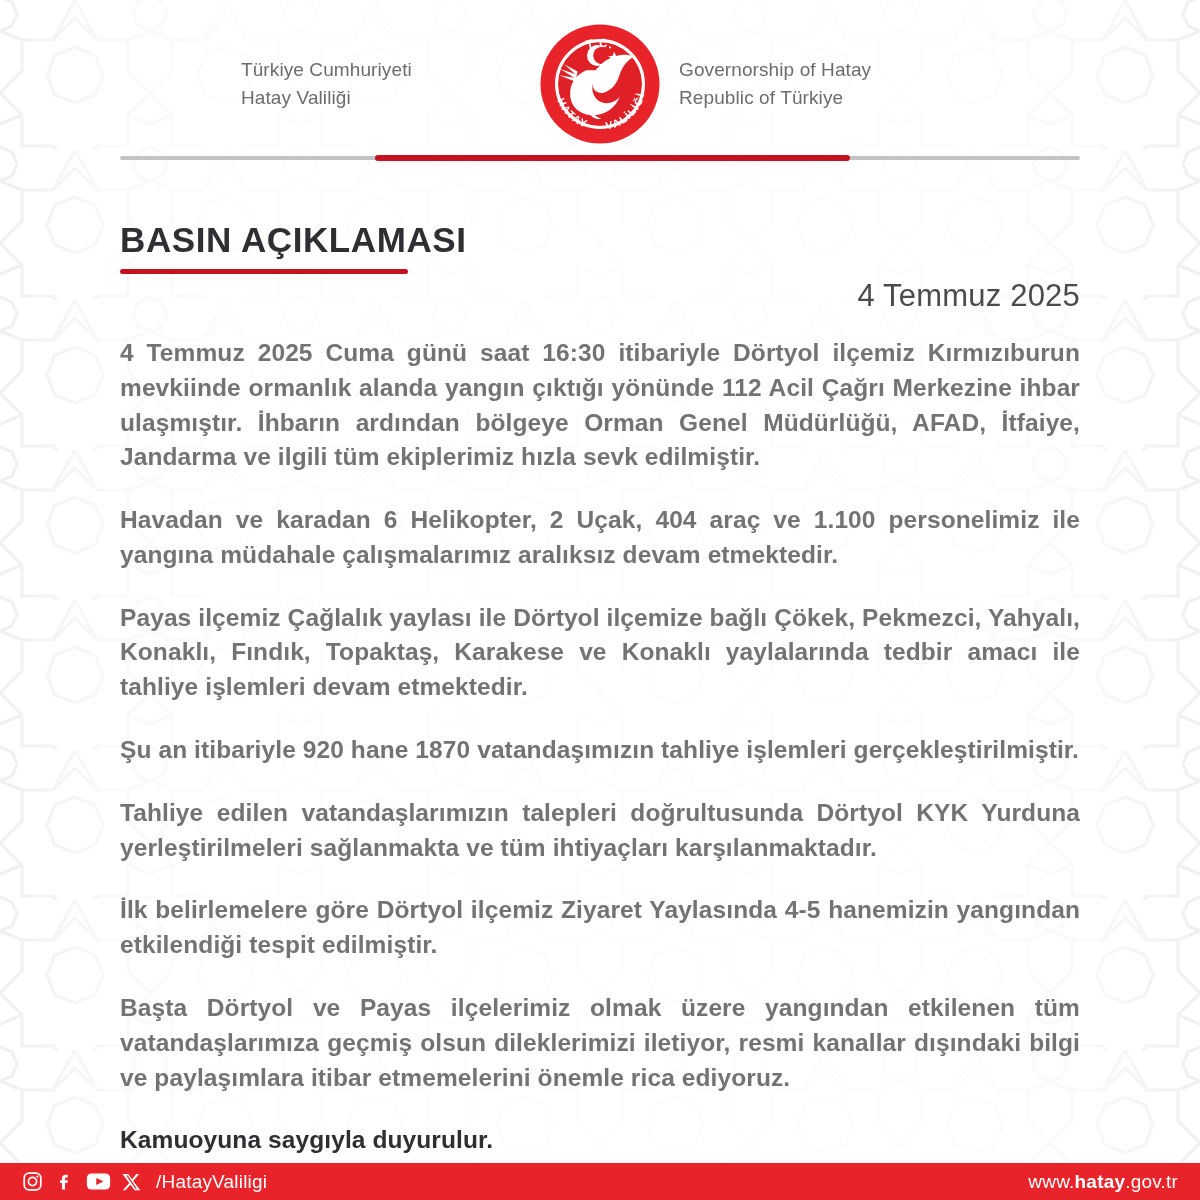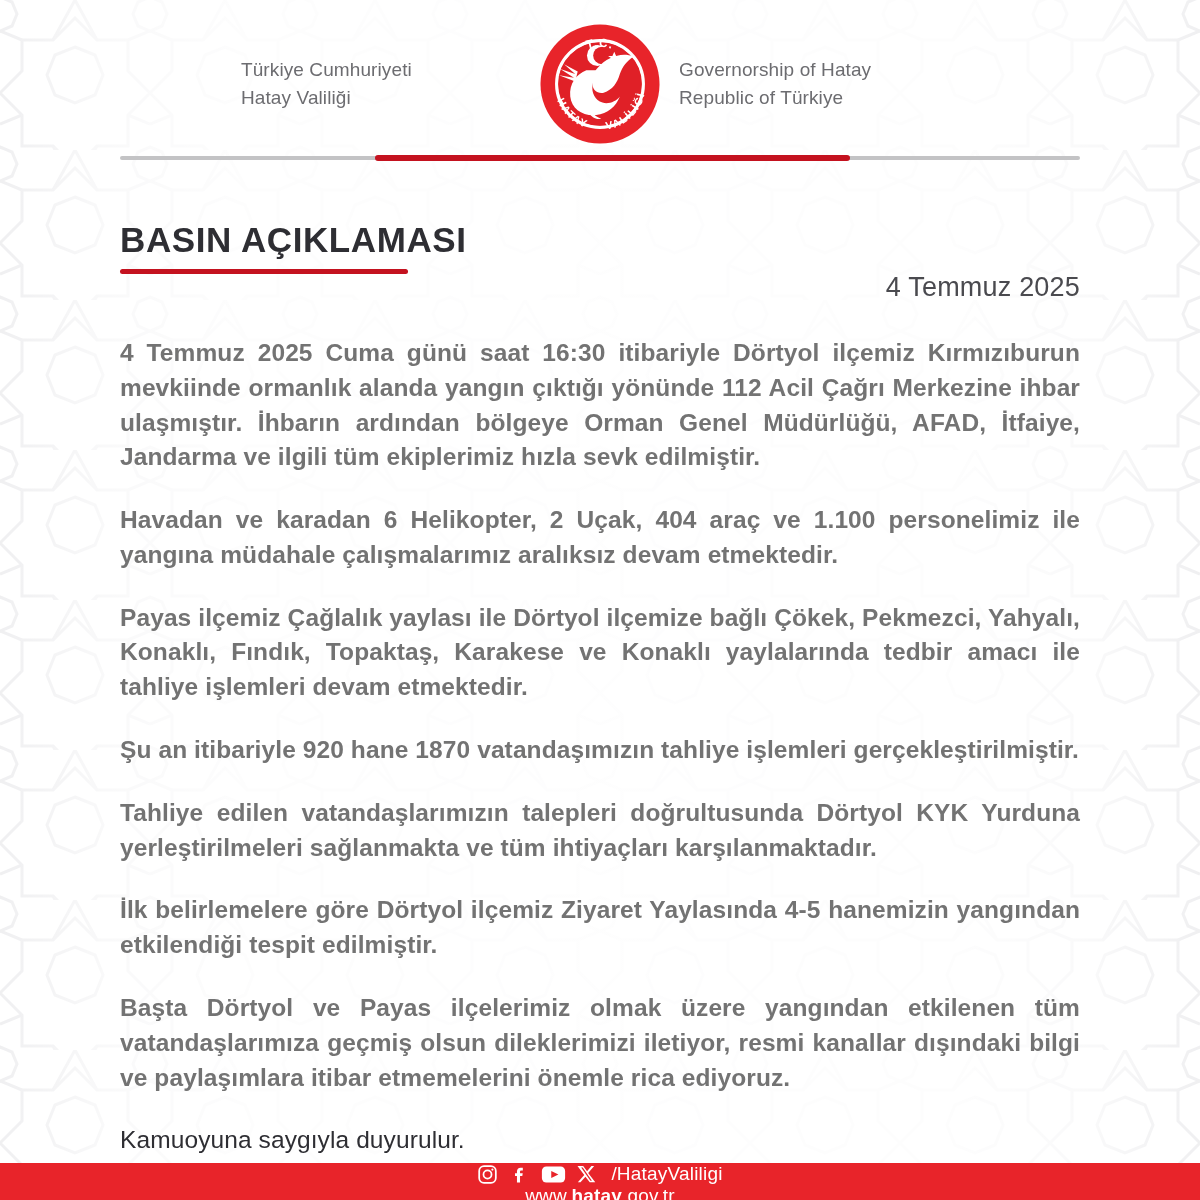--- a/index.html
+++ b/index.html
@@ -124,23 +124,23 @@
     margin-top: 12px;
     width: 288px;
     height: 5px;
     background: #c4121f;
     border-radius: 2.5px;
   }
 
   
   .doc-date {
     position: absolute;
-    top: 272px;
+    top: 278px;
     right: 120px;
-    font-size: 27px;
+    font-size: 31px;
     color: #4a4a4f;
     letter-spacing: 0.2px;
   }
 
   
   .body-copy {
     position: absolute;
     top: 336px;
     left: 120px;
     width: 960px;
@@ -152,39 +152,38 @@
     color: #737373;
     text-align: justify;
     text-justify: inter-word;
     margin-bottom: 28px;
     letter-spacing: 0.1px;
     font-weight: bold;
   }
   .para:last-child { margin-bottom: 0; }
 
   .para.closing {
-    font-weight: normal;
+    font-weight: bold;
     color: #2e2e33;
     text-align: left;
     margin-top: 2px;
   }
 
   
   .footer {
     position: absolute;
     left: 0;
     bottom: 0;
     width: 1200px;
     height: 37px;
     background: #e8242a;
     display: flex;
     align-items: center;
     justify-content: space-between;
-    padding: 0 22px;
-    flex-direction: column;
+    padding: 9px 22px;
   }
 
   .social {
     display: flex;
     align-items: center;
     gap: 11px;
   }
 
   .social svg { display: block; }
 

